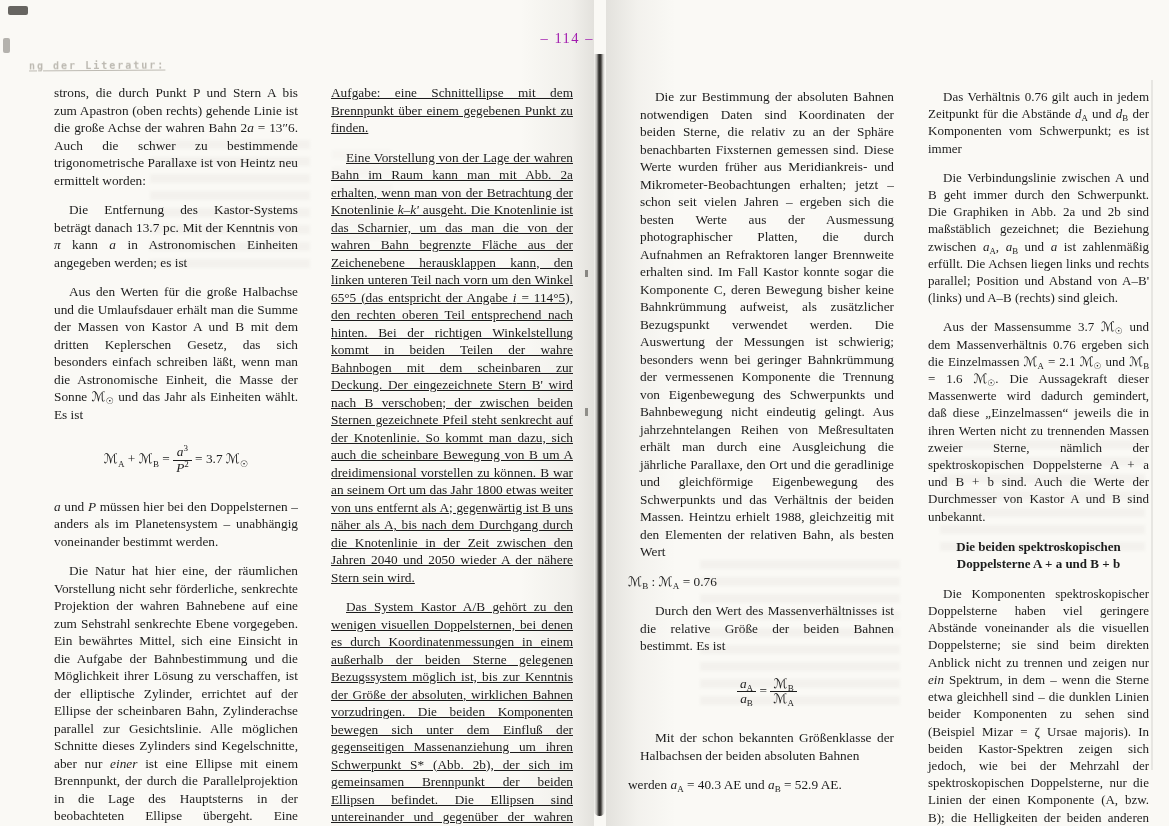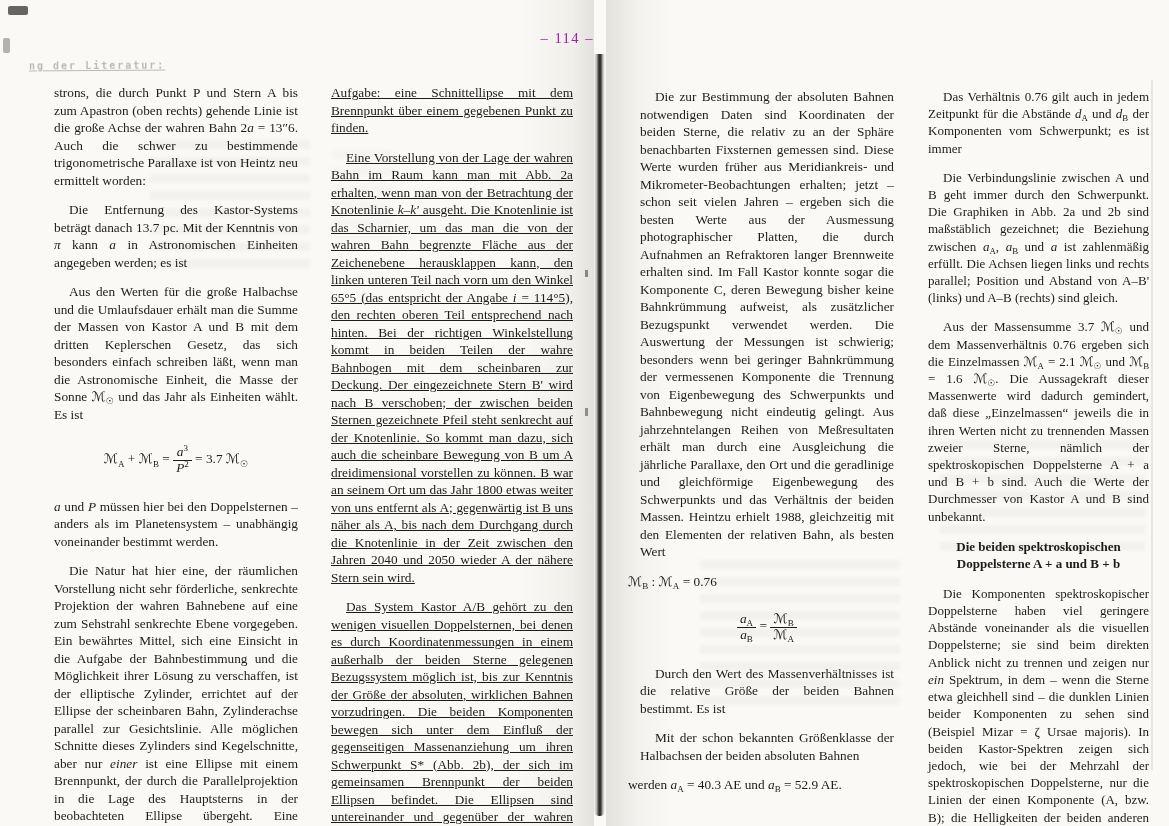--- a/index.html
+++ b/index.html
@@ -93,22 +93,22 @@
 
   <p class="block p">Aufgabe: eine Schnittellipse mit dem Brennpunkt über einem gegebenen Punkt zu finden.</p>
       <p class="block p-indent">Eine Vorstellung von der Lage der wahren Bahn im Raum kann man mit Abb. 2a erhalten, wenn man von der Betrachtung der Knotenlinie <i>k–k'</i> ausgeht. Die Knotenlinie ist das Scharnier, um das man die von der wahren Bahn begrenzte Fläche aus der Zeichenebene herausklappen kann, den linken unteren Teil nach vorn um den Winkel 65°5 (das entspricht der Angabe <i>i</i> = 114°5), den rechten oberen Teil entsprechend nach hinten. Bei der richtigen Winkelstellung kommt in beiden Teilen der wahre Bahnbogen mit dem scheinbaren zur Deckung. Der eingezeichnete Stern B' wird nach B verschoben; der zwischen beiden Sternen gezeichnete Pfeil steht senkrecht auf der Knotenlinie. So kommt man dazu, sich auch die scheinbare Bewegung von B um A dreidimensional vorstellen zu können. B war an seinem Ort um das Jahr 1800 etwas weiter von uns entfernt als A; gegenwärtig ist B uns näher als A, bis nach dem Durchgang durch die Knotenlinie in der Zeit zwischen den Jahren 2040 und 2050 wieder A der nähere Stern sein wird.</p>
       <p class="block p-indent">Das System Kastor A/B gehört zu den wenigen visuellen Doppelsternen, bei denen es durch Koordinatenmessungen in einem außerhalb der beiden Sterne gelegenen Bezugssystem möglich ist, bis zur Kenntnis der Größe der absoluten, wirklichen Bahnen vorzudringen. Die beiden Komponenten bewegen sich unter dem Einfluß der gegenseitigen Massenanziehung um ihren Schwerpunkt S* (Abb. 2b), der sich im gemeinsamen Brennpunkt der beiden Ellipsen befindet. Die Ellipsen sind untereinander und gegenüber der wahren relativen Bahnellipse geometrisch ähnlich, sie haben gleiche Gestalt, aber verschiedene Größe. Das Größenverhältnis der beiden absoluten Bahnen wird durch das Verhältnis der Massen beider Sterne <span class="msym">ℳ</span><sub>A</sub> : <span class="msym">ℳ</span><sub>A</sub> bestimmt.</p>
     </div>
 
   <div class="col col3">
 
   <p class="block p-indent">Die zur Bestimmung der absoluten Bahnen notwendigen Daten sind Koordinaten der beiden Sterne, die relativ zu an der Sphäre benachbarten Fixsternen gemessen sind. Diese Werte wurden früher aus Meridiankreis- und Mikrometer-Beobachtungen erhalten; jetzt – schon seit vielen Jahren – ergeben sich die besten Werte aus der Ausmessung photographischer Platten, die durch Aufnahmen an Refraktoren langer Brennweite erhalten sind. Im Fall Kastor konnte sogar die Komponente C, deren Bewegung bisher keine Bahnkrümmung aufweist, als zusätzlicher Bezugspunkt verwendet werden. Die Auswertung der Messungen ist schwierig; besonders wenn bei geringer Bahnkrümmung der vermessenen Komponente die Trennung von Eigenbewegung des Schwerpunkts und Bahnbewegung nicht eindeutig gelingt. Aus jahrzehntelangen Reihen von Meßresultaten erhält man durch eine Ausgleichung die jährliche Parallaxe, den Ort und die geradlinige und gleichförmige Eigenbewegung des Schwerpunkts und das Verhältnis der beiden Massen. Heintzu erhielt 1988, gleichzeitig mit den Elementen der relativen Bahn, als besten Wert</p>
       <p class="block formula-left"><span class="msym">ℳ</span><sub>B</sub> : <span class="msym">ℳ</span><sub>A</sub> = 0.76</p>
+      <p class="block p-indent">Durch den Wert des Massenverhältnisses ist die relative Größe der beiden Bahnen bestimmt. Es ist</p>
       <p class="block formula-center"><span class="frac"><span class="fnum"><i>a</i><sub>A</sub></span><span class="fden"><i>a</i><sub>B</sub></span></span> = <span class="frac"><span class="fnum"><span class="msym">ℳ</span><sub>B</sub></span><span class="fden"><span class="msym">ℳ</span><sub>A</sub></span></span></p>
-      <p class="block p-indent">Durch den Wert des Massenverhältnisses ist die relative Größe der beiden Bahnen bestimmt. Es ist</p>
       <p class="block p-indent">Mit der schon bekannten Größenklasse der Halbachsen der beiden absoluten Bahnen</p>
       <p class="block formula-left">werden <i>a</i><sub>A</sub> = 40.3 AE und <i>a</i><sub>B</sub> = 52.9 AE.</p>
     </div>
 
   <div class="col col4">
 
   <p class="block p-indent">Das Verhältnis 0.76 gilt auch in jedem Zeitpunkt für die Abstände <i>d</i><sub>A</sub> und <i>d</i><sub>B</sub> der Komponenten vom Schwerpunkt; es ist immer</p>
       <p class="block p-indent">Die Verbindungslinie zwischen A und B geht immer durch den Schwerpunkt. Die Graphiken in Abb. 2a und 2b sind maßstäblich gezeichnet; die Beziehung zwischen <i>a</i><sub>A</sub>, <i>a</i><sub>B</sub> und <i>a</i> ist zahlenmäßig erfüllt. Die Achsen liegen links und rechts parallel; Position und Abstand von A–B' (links) und A–B (rechts) sind gleich.</p>
       <p class="block p-indent">Aus der Massensumme 3.7 <span class="msym">ℳ</span><sub>☉</sub> und dem Massenverhältnis 0.76 ergeben sich die Einzelmassen <span class="msym">ℳ</span><sub>A</sub> = 2.1 <span class="msym">ℳ</span><sub>☉</sub> und <span class="msym">ℳ</span><sub>B</sub> = 1.6 <span class="msym">ℳ</span><sub>☉</sub>. Die Aussagekraft dieser Massenwerte wird dadurch gemindert, daß diese „Einzelmassen“ jeweils die in ihren Werten nicht zu trennenden Massen zweier Sterne, nämlich der spektroskopischen Doppelsterne A + a und B + b sind. Auch die Werte der Durchmesser von Kastor A und B sind unbekannt.</p>
       <p class="block heading">Die beiden spektroskopischen<br>Doppelsterne A + a und B + b</p>

